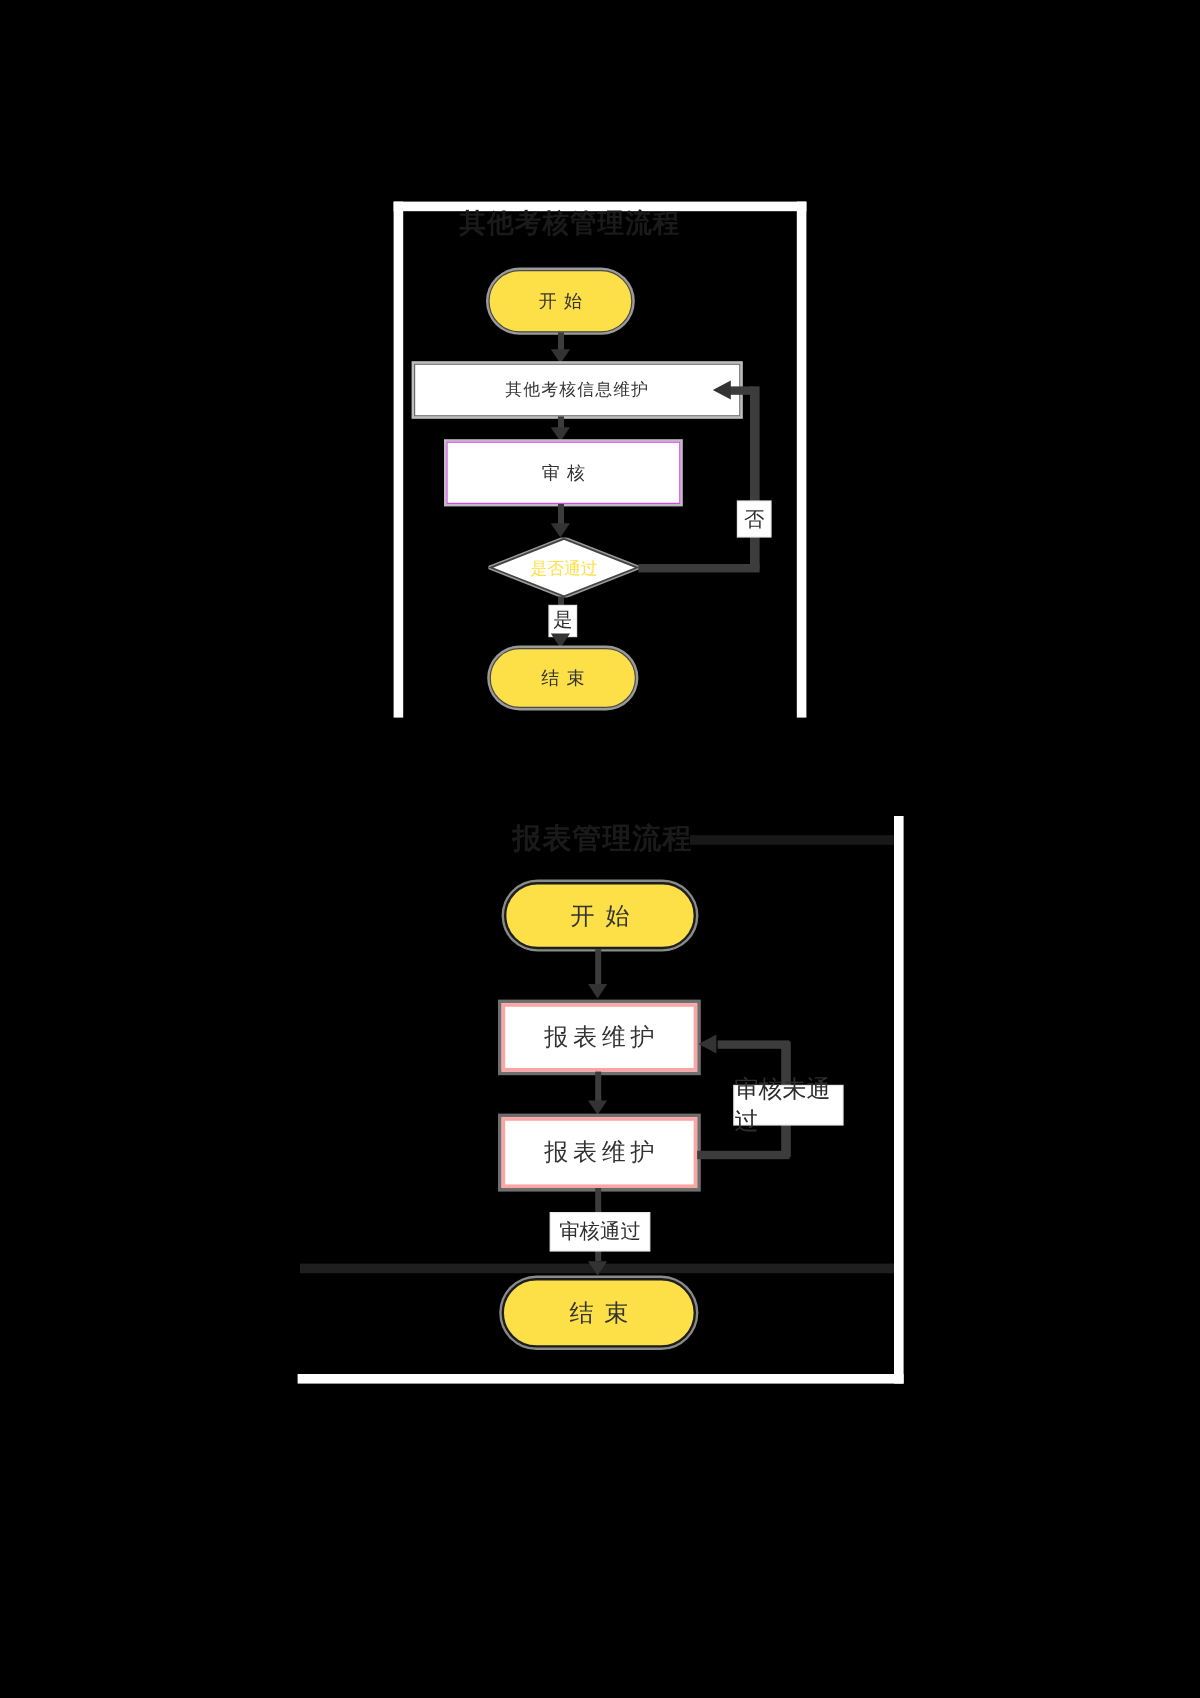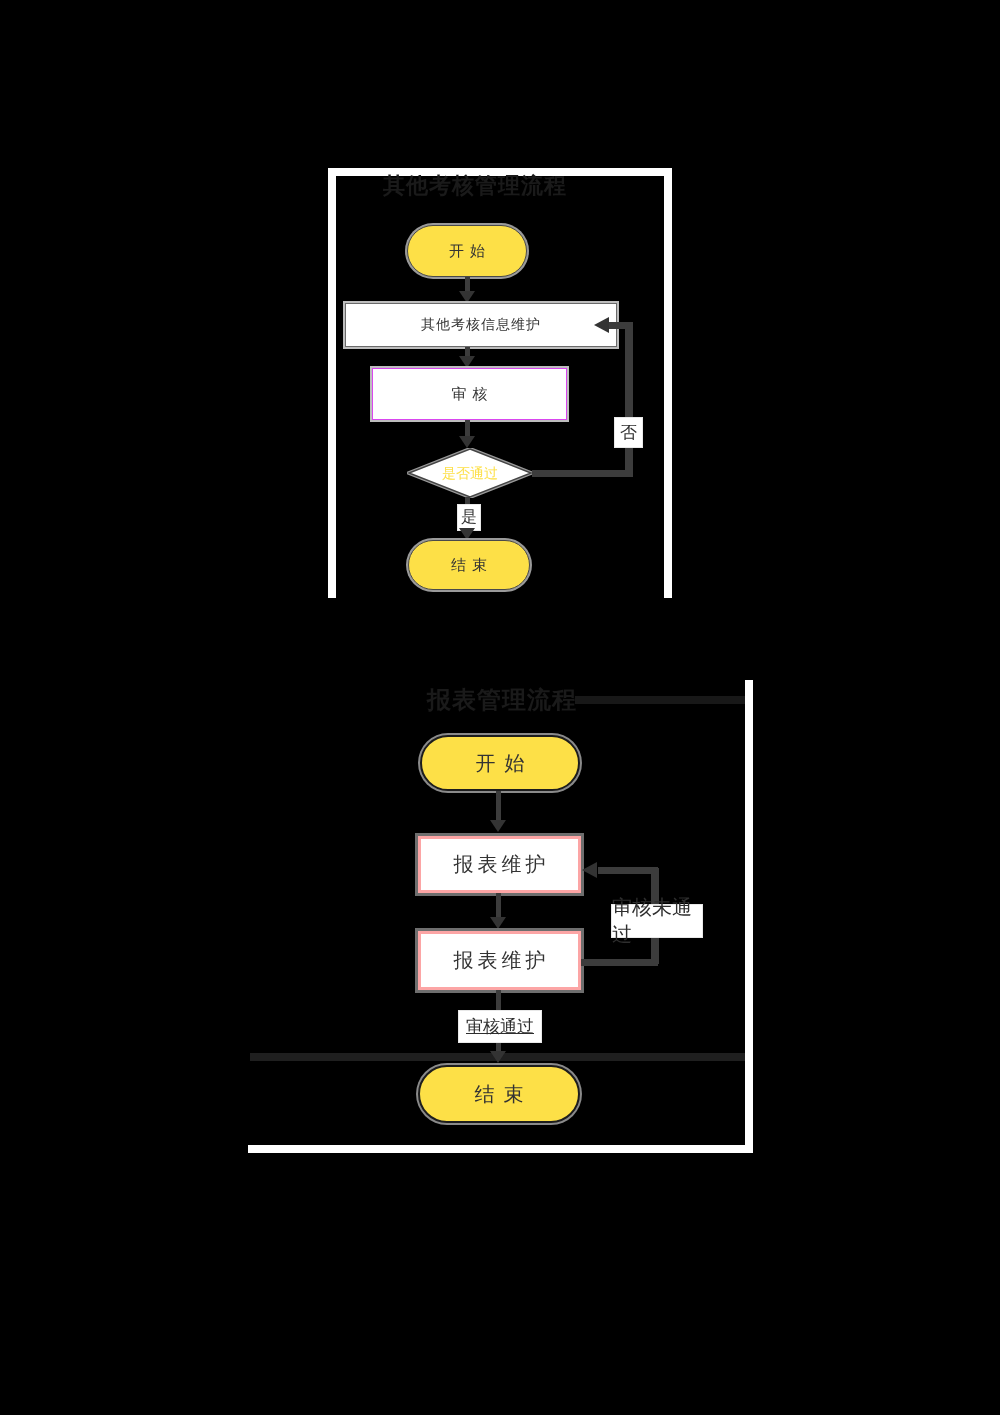--- a/index.html
+++ b/index.html
@@ -123,21 +123,21 @@
       <span>报表维护</span>
     </div>
 
     <div class="shaft" style="left:581px;top:959px;width:77px;height:7px;"></div>
     <div class="shaft" style="left:651px;top:868px;width:8px;height:96px;"></div>
     <div class="shaft" style="left:598px;top:867px;width:60px;height:7px;"></div>
     <div class="head-left" style="left:582px;top:862px;"></div>
     <div class="chip" style="left:612px;top:905px;width:90px;height:32px;font-size:20px;">审核未通过</div>
 
     <div class="shaft" style="left:496px;top:990px;width:5px;height:61px;"></div>
-    <div class="chip" style="left:459px;top:1011px;width:82px;height:31px;font-size:17px;text-decoration:underline;">审核通过</div>
+    <div class="chip" style="left:459px;top:1011px;width:82px;height:31px;font-size:17px;">审核通过</div>
     <div class="head-down" style="left:490px;top:1051px;"></div>
 
     <div class="oval oval-b" style="left:418px;top:1065px;width:162px;height:58px;">
       <span>结束</span>
     </div>
   </section>
 
 </div>
 
 </body></html>

